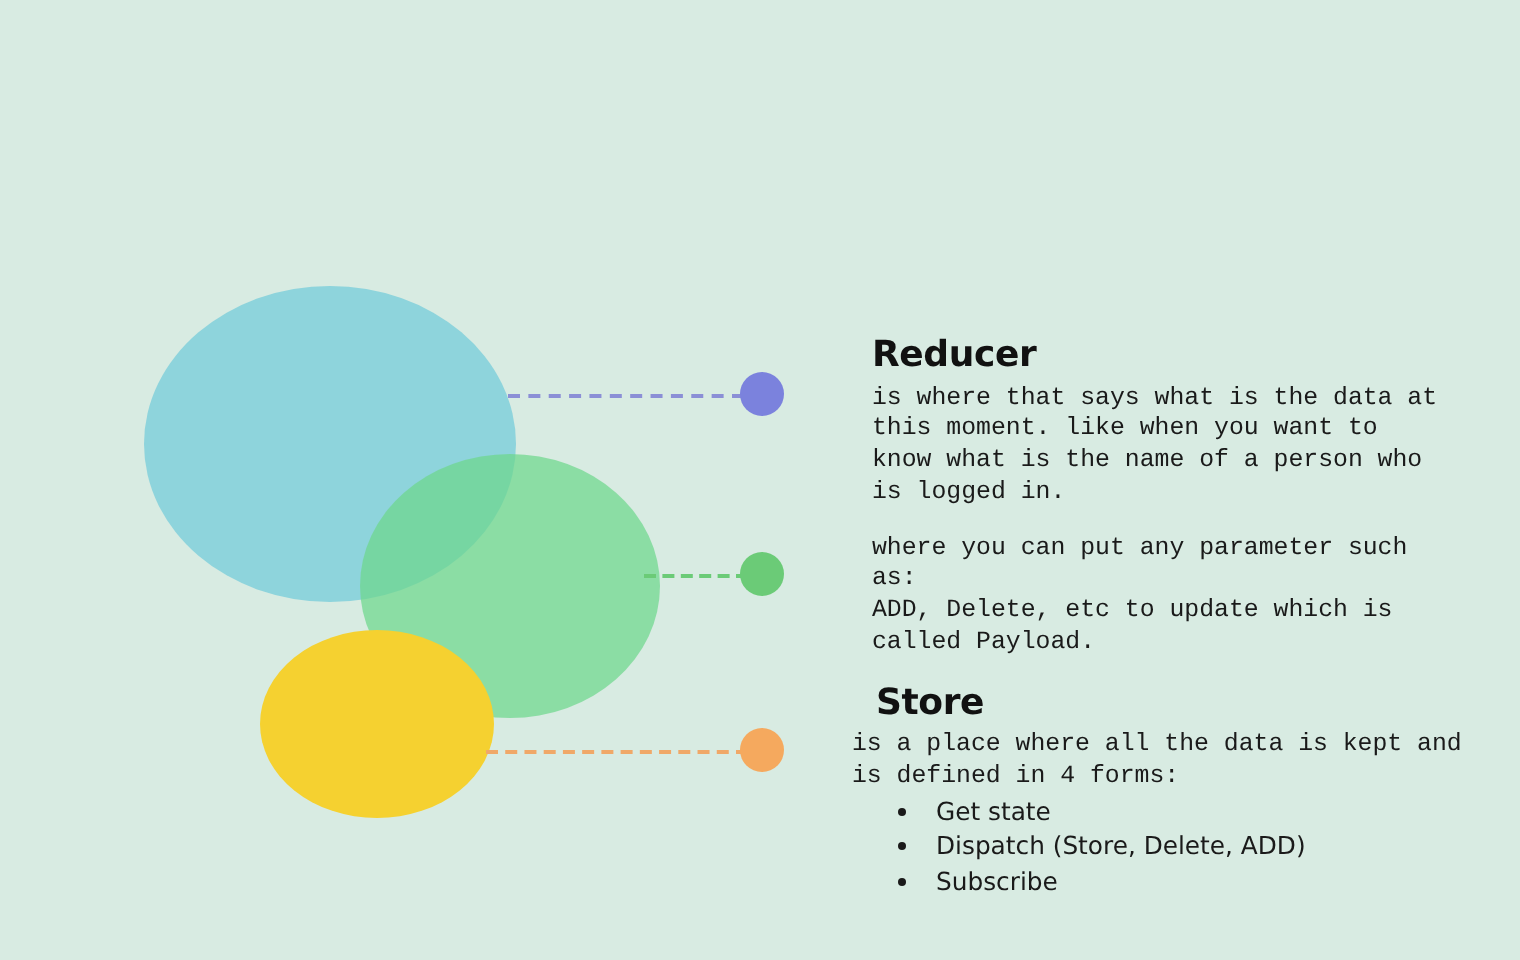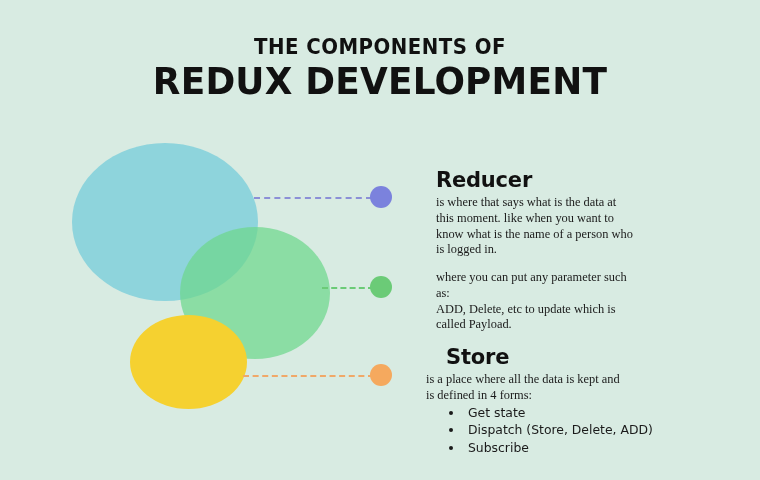--- a/index.html
+++ b/index.html
@@ -129,47 +129,47 @@
     position: absolute;
     left: 426px;
     top: 168px;
     width: 310px;
   }
   .section {
     margin: 0;
   }
   .section-heading {
     font-family: "DejaVu Sans", sans-serif;
-    font-size: 21px;
+    font-size: 18px;
     font-weight: bold;
     color: #111111;
     letter-spacing: -0.2px;
     line-height: 1.15;
     margin: 0 0 3px 10px;
   }
   .section-body {
-    font-family: Liberation Serif, serif;
+    font-family: Liberation Mono, monospace;
     font-size: 12.4px;
     color: #1a1a1a;
     line-height: 1.27;
     margin: 0;
     white-space: pre-line;
   }
   #section-reducer .section-body,
   #section-action .section-body {
     margin-left: 10px;
   }
   #section-action {
     margin-top: 12px;
   }
   #section-store {
     margin-top: 12px;
   }
   #section-store .section-heading {
-    margin-left: 20px;
+    margin-left: 12px;
   }
   #section-store .section-body {
     margin-left: 0;
   }
   .bullet-list {
     list-style: disc;
     margin: 0;
     padding-left: 38px;
     font-family: "DejaVu Sans", sans-serif;
     font-size: 12.4px;
@@ -178,24 +178,20 @@
   }
   .bullet-list li {
     padding-left: 4px;
   }
 </style>
 </head>
 <body>
 
 <div id="stage">
 
-  <div id="title-block">
-    <div id="title-small">THE COMPONENTS OF</div>
-    <div id="title-main">REDUX DEVELOPMENT</div>
-  </div>
 
   <div id="diagram">
     <div class="blob" id="blob-blue"></div>
     <div class="blob" id="blob-green"></div>
     <div class="blob" id="blob-yellow"></div>
 
     <div class="connector" id="connector-reducer"></div>
     <div class="connector" id="connector-action"></div>
     <div class="connector" id="connector-store"></div>
 

